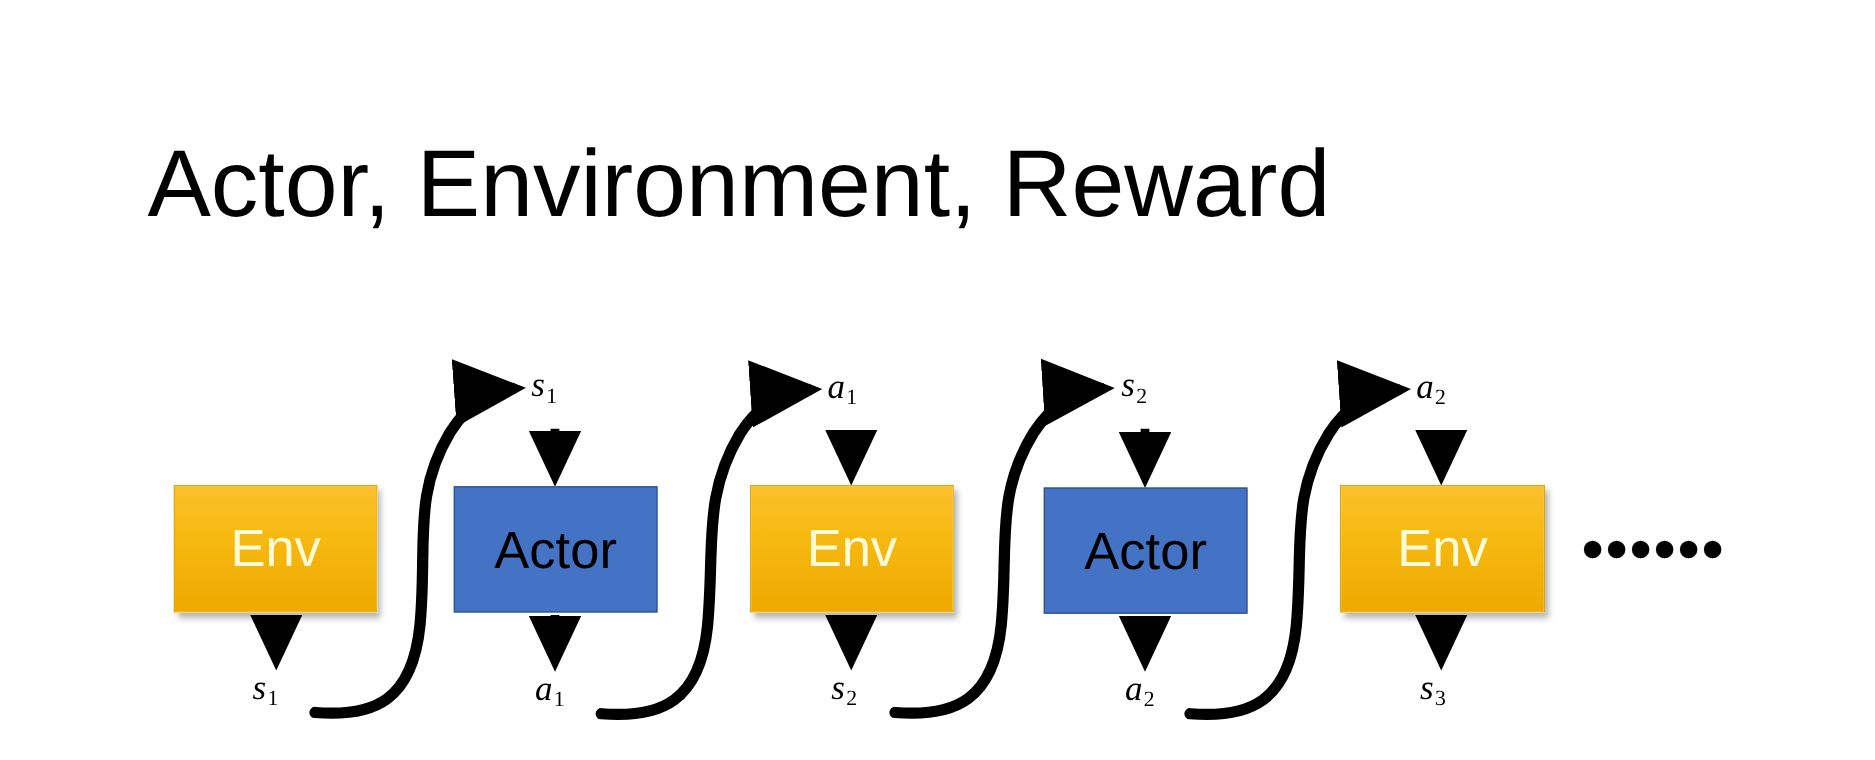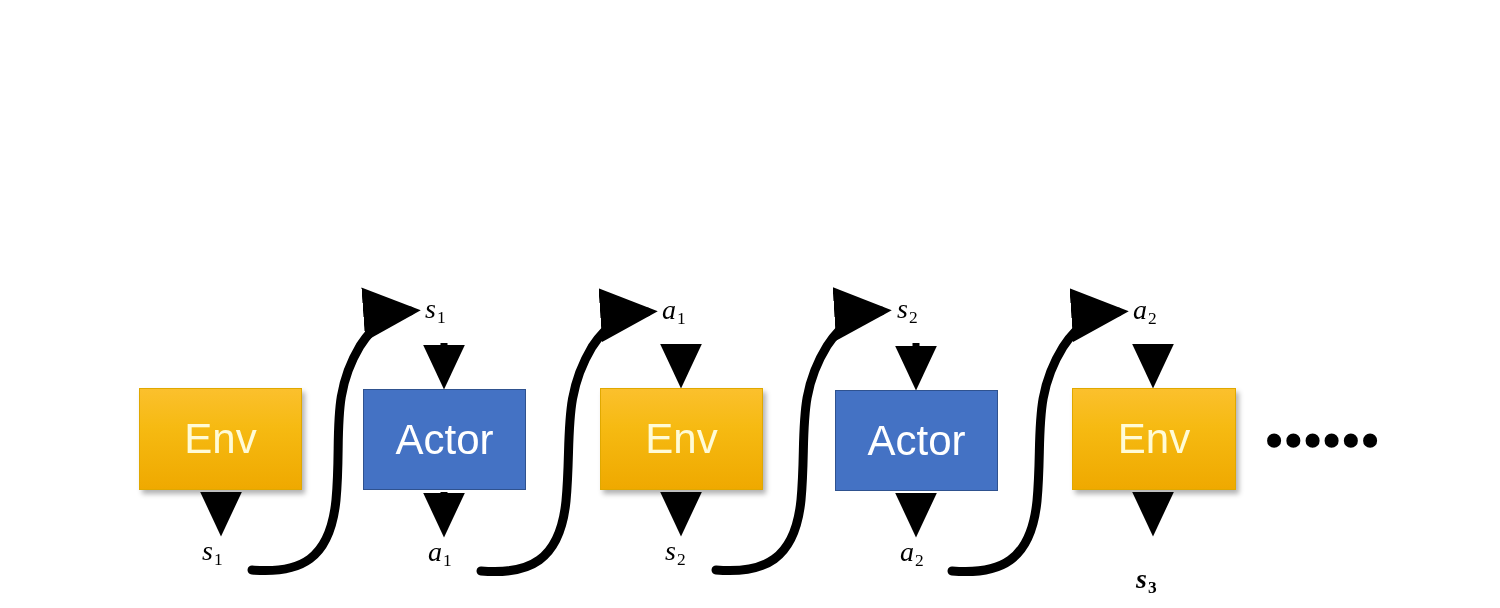--- a/index.html
+++ b/index.html
@@ -70,21 +70,21 @@
   .node-env {
     background: linear-gradient(180deg, #FBC02D 0%, #F6BA12 38%, #EFA900 100%);
     border: 1px solid #E0A800;
     box-shadow: 3px 4px 5px rgba(0,0,0,0.30);
   }
   .node-env .node-label { color: #FFFBD6; }
   .node-actor {
     background: #4472C4;
     border: 1px solid #2F528F;
   }
-  .node-actor .node-label { color: #ffffff; }
+  .node-actor .node-label { color: #000000; }
 
   
   .var-label {
     position: absolute;
     font-family: "Liberation Serif", serif;
     font-style: italic;
     font-size: 28px;
     color: #000000;
     white-space: nowrap;
     line-height: 1;
@@ -108,20 +108,21 @@
     color: #000000;
     line-height: 1;
     white-space: nowrap;
   }
 </style>
 </head>
 <body>
 
 <div id="slide">
 
+  <div id="slide-title">Actor, Environment, Reward</div>
 
   <div id="diagram">
 
     <svg id="connector-layer" viewBox="0 0 1500 608" width="1500" height="608" xmlns="http://www.w3.org/2000/svg">
       <defs>
         <marker id="ah" markerWidth="7" markerHeight="7" refX="5.2" refY="3.2" orient="auto" markerUnits="strokeWidth">
           <path d="M0,0.2 L6.4,3.2 L0,6.2 z" fill="#000000"></path>
         </marker>
       </defs>
 
@@ -186,20 +187,20 @@
     </div>
     <div class="var-label" style="left:428px; top:538px;">
       <span>a</span><sub>1</sub>
     </div>
     <div class="var-label" style="left:665px; top:537px;">
       <span>s</span><sub>2</sub>
     </div>
     <div class="var-label" style="left:900px; top:538px;">
       <span>a</span><sub>2</sub>
     </div>
-    <div class="var-label" style="left:1136px; top:565px;font-weight:bold;">
+    <div class="var-label" style="left:1136px; top:537px;">
       <span>s</span><sub>3</sub>
     </div>
 
     <div id="ellipsis">••••••</div>
 
   </div>
 </div>
 
 </body></html>

